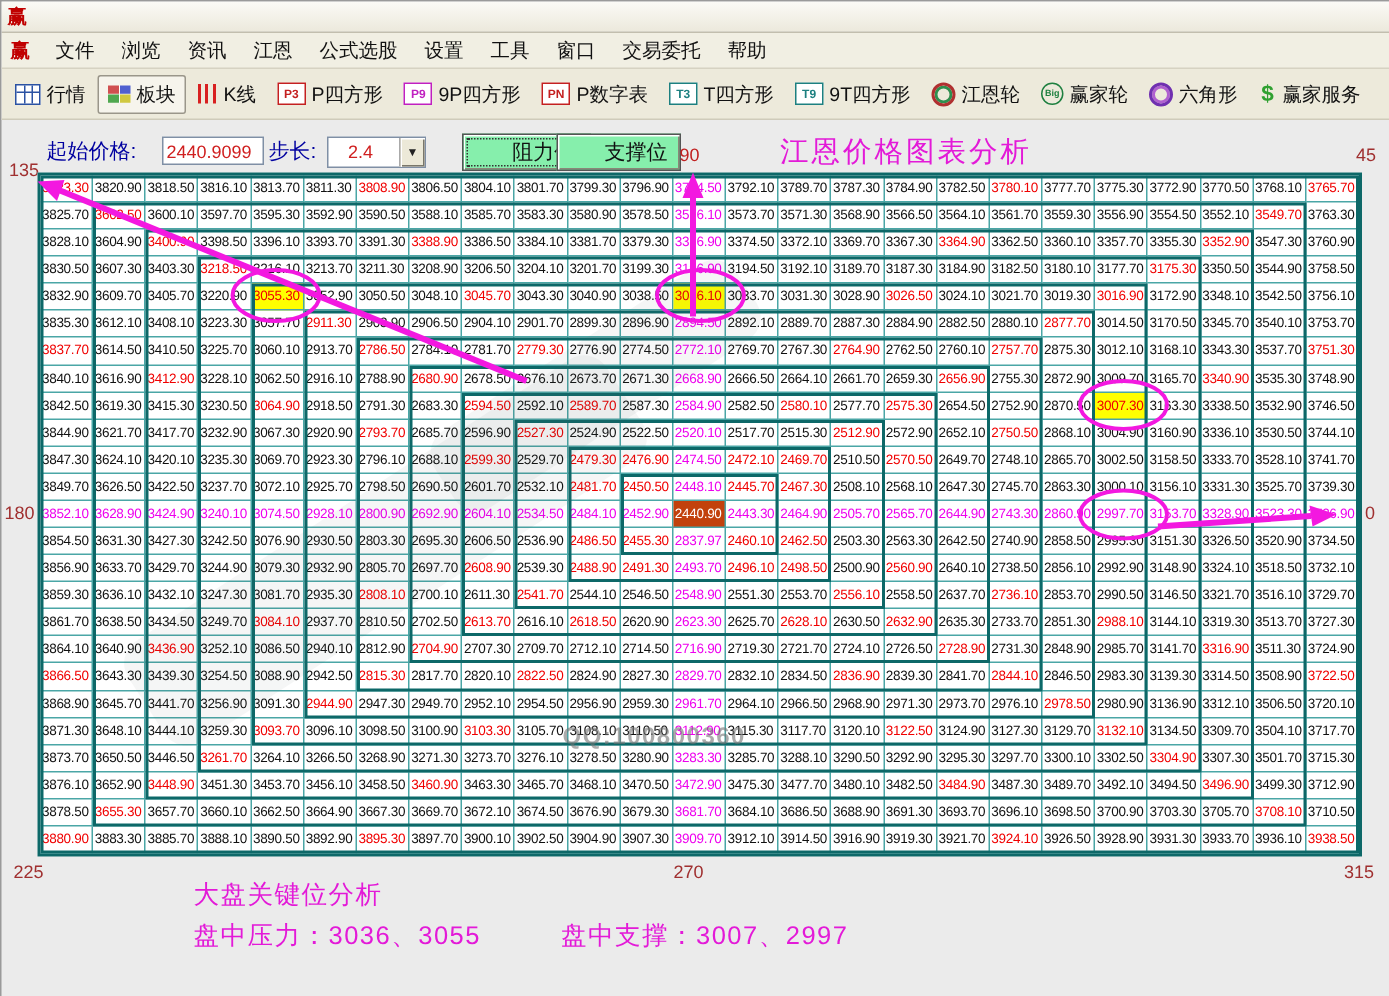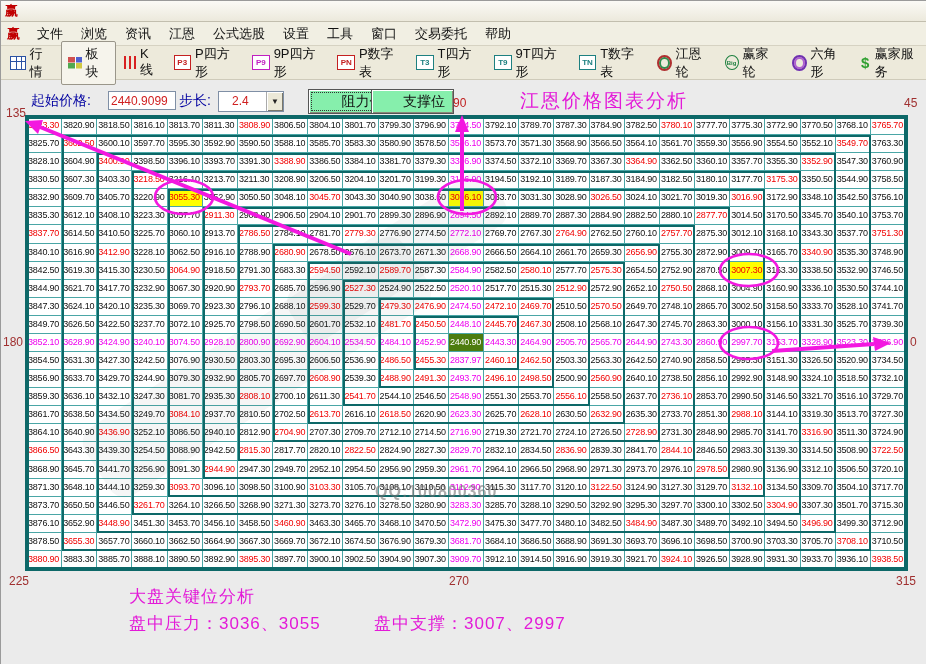--- a/index.html
+++ b/index.html
@@ -40,21 +40,21 @@
   #btn-resistance{left:307px;width:61px;outline:1px dotted #333;outline-offset:-4px;}
   #btn-support{left:370px;width:58px;}
   #page-heading{position:absolute;left:519px;top:87px;font-size:19px;color:#e31ad8;letter-spacing:2px;}
   
   #gridbox{position:absolute;left:24px;top:114px;width:883px;height:456px;background:#fff;border:2px solid #0d6868;box-sizing:border-box;}
   #grid-cells{position:absolute;inset:0;display:grid;grid-template-columns:repeat(25,1fr);grid-template-rows:repeat(25,1fr);}
   .cell{border-right:1px solid #4aa6a6;border-bottom:1px solid #4aa6a6;font-size:9px;line-height:17px;padding-left:1px;white-space:nowrap;overflow:hidden;color:#101010;letter-spacing:-0.2px;}
   .cell.r{color:#f00000;}
   .cell.m{color:#ee00ee;}
   .cell.y{background:#ffff00;color:#f00000;}
-  .cell.c{background:#4d7c0f;color:#fff;}
+  .cell.c{background:#c2410c;color:#fff;}
   #rings{position:absolute;inset:0;pointer-events:none;}
   .ring{position:absolute;border:2px solid #0d6868;box-sizing:border-box;}
   
   #qq-watermark{position:absolute;left:374px;top:482px;font-size:16px;font-weight:bold;color:rgba(115,115,115,0.6);letter-spacing:1px;z-index:5;}
   .wm-blob{position:absolute;background:rgba(70,90,100,0.055);border-radius:18px;z-index:4;}
   
   .magenta-line{position:absolute;color:#e31ad8;font-size:17px;letter-spacing:1px;}
   
   #overlay{position:absolute;left:0;top:0;width:926px;height:664px;pointer-events:none;z-index:9;}
 </style>
@@ -97,24 +97,20 @@
         <span class="tbi i-box c-red">PN</span>
         <span>P数字表</span>
       </div>
       <div class="tb-item">
         <span class="tbi i-box c-teal">T3</span>
         <span>T四方形</span>
       </div>
       <div class="tb-item">
         <span class="tbi i-box c-teal">T9</span>
         <span>9T四方形</span>
-      </div>
-      <div class="tb-item">
-        <span class="tbi i-box c-teal">TN</span>
-        <span>T数字表</span>
       </div>
       <div class="tb-item">
         <span class="tbi i-wheel"></span>
         <span>江恩轮</span>
       </div>
       <div class="tb-item">
         <span class="tbi i-big">Big</span>
         <span>赢家轮</span>
       </div>
       <div class="tb-item">

